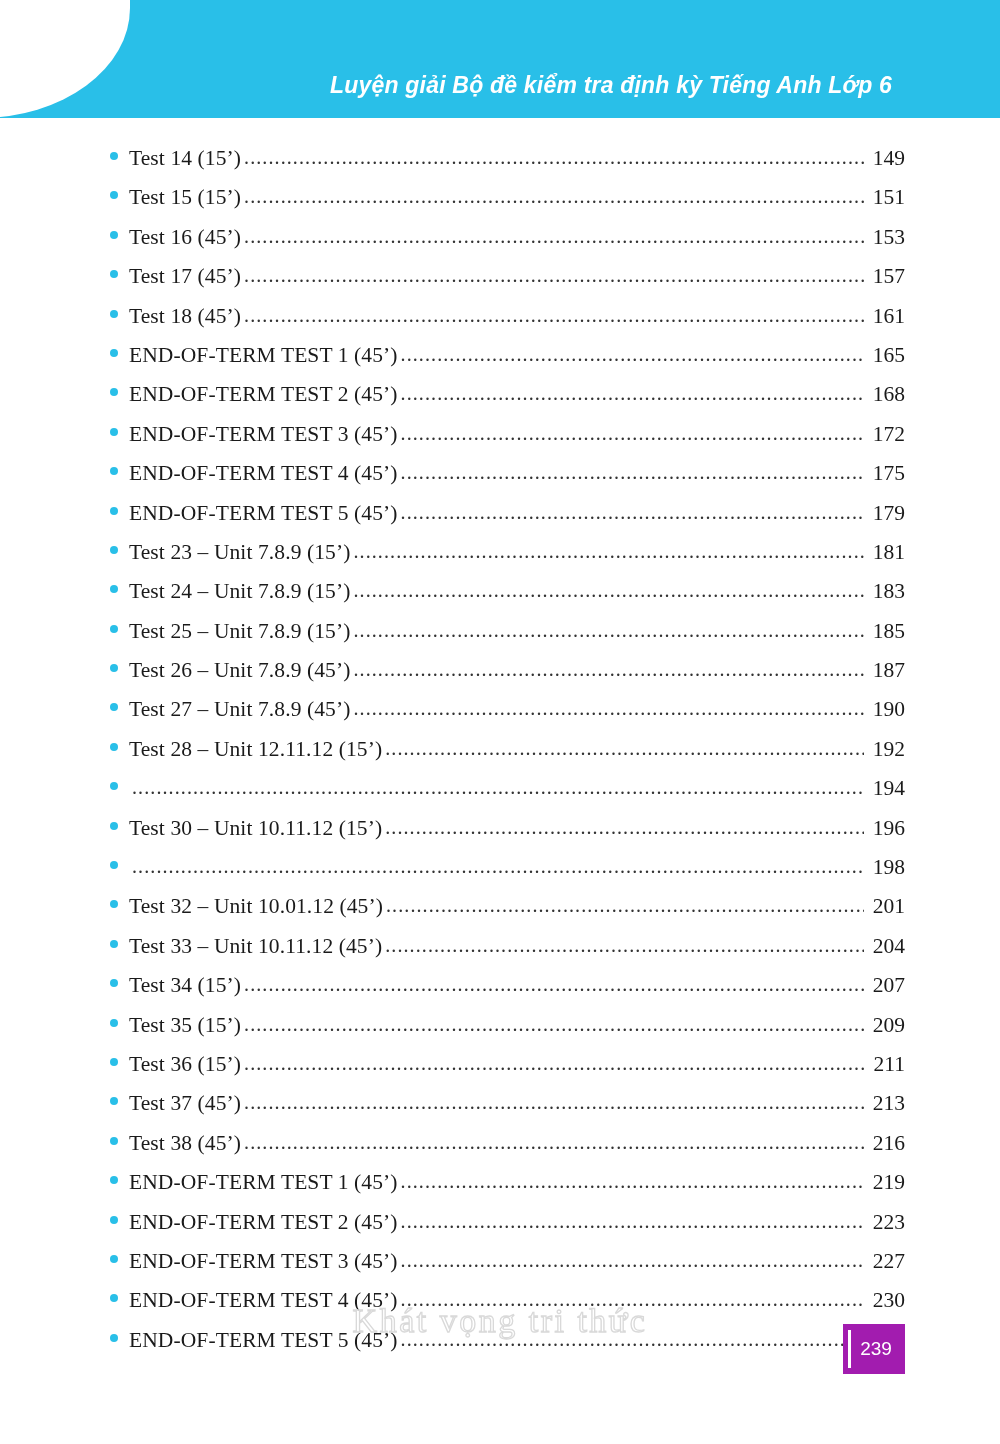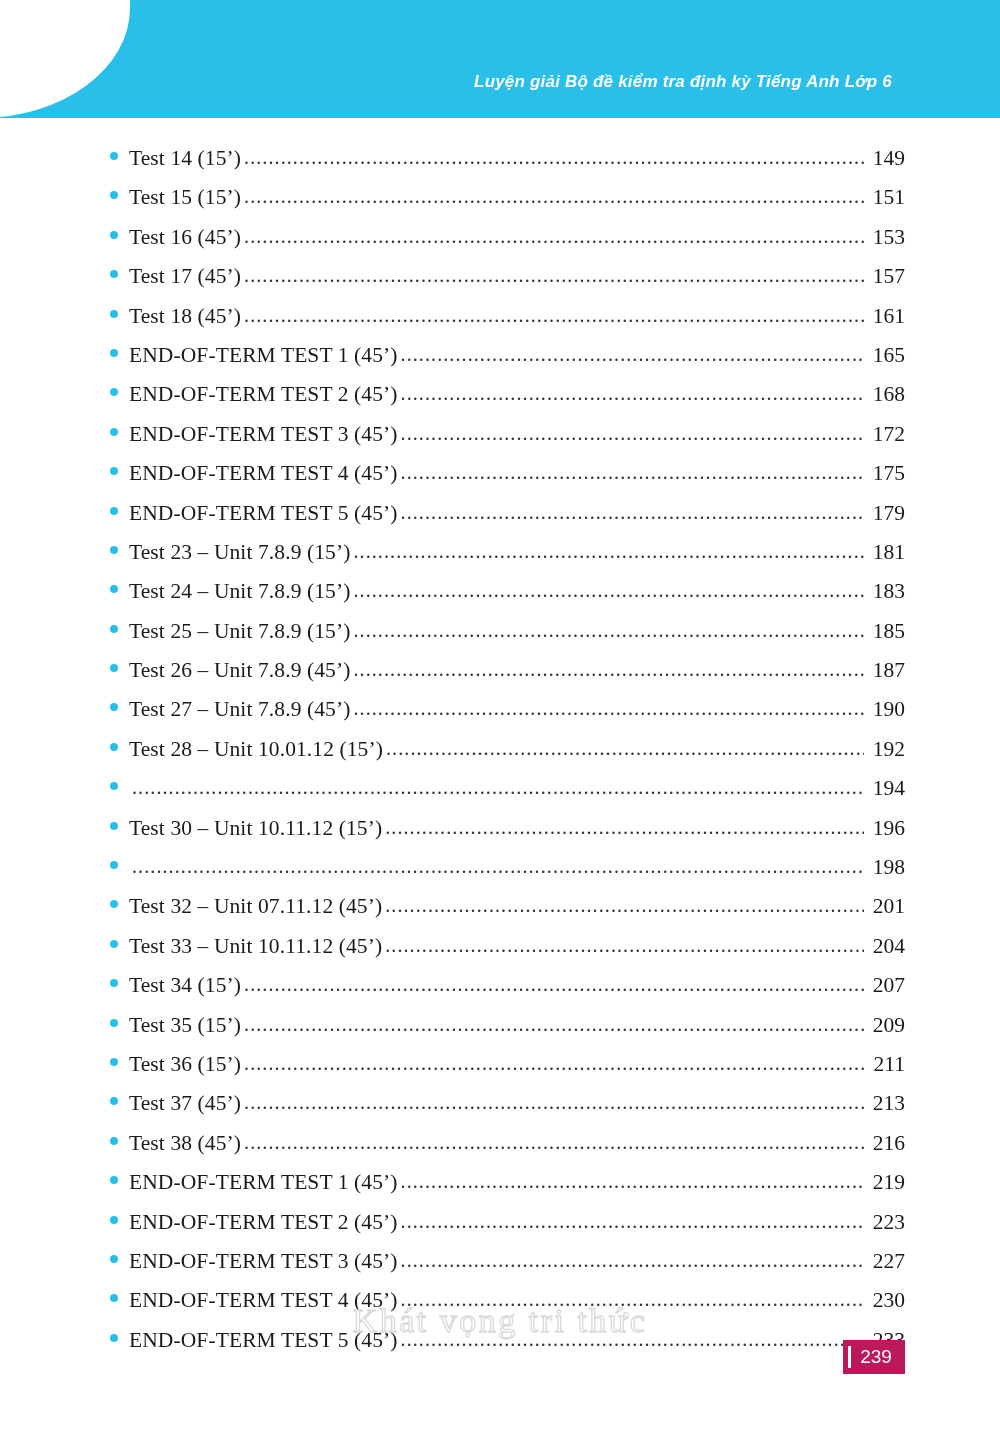--- a/index.html
+++ b/index.html
@@ -42,21 +42,21 @@
     background: #ffffff;
     border-bottom-right-radius: 150px 110px;
   }
   .header-title {
     position: absolute;
     top: 72px;
     right: 108px;
     font-family: "Liberation Sans", sans-serif;
     font-style: italic;
     font-weight: bold;
-    font-size: 17px;
+    font-size: 23px;
     color: #ffffff;
     white-space: nowrap;
     letter-spacing: 0.2px;
   }
 
   
   .toc {
     position: absolute;
     top: 146px;
     left: 110px;
@@ -125,23 +125,23 @@
     color: transparent;
     -webkit-text-stroke: 1.3px #d9d9d9;
     letter-spacing: 2.5px;
     margin-top: 2px;
   }
 
   .page-number-box {
     position: absolute;
     right: 95px;
     bottom: 70px;
-    height: 34px;
+    height: 50px;
     min-width: 62px;
-    background: #be185d;
+    background: #a21caf;
     color: #ffffff;
     font-family: "Liberation Sans", sans-serif;
     font-size: 19px;
     display: flex;
     align-items: center;
     justify-content: center;
     padding: 0 10px 0 14px;
   }
   .page-number-box::before {
     content: "";
@@ -248,21 +248,21 @@
       <span class="page">187</span>
     </div>
     <div class="toc-row">
       <span class="bullet"></span>
       <span class="label">Test 27 – Unit 7.8.9 (45’)</span>
       <span class="leader">...........................................................................................................................................</span>
       <span class="page">190</span>
     </div>
     <div class="toc-row">
       <span class="bullet"></span>
-      <span class="label">Test 28 – Unit 10.01.12 (15’)</span>
+      <span class="label">Test 28 – Unit 12.11.12 (15’)</span>
       <span class="leader">...........................................................................................................................................</span>
       <span class="page">192</span>
     </div>
     <div class="toc-row">
       <span class="bullet"></span>
       <span class="leader">...........................................................................................................................................</span>
       <span class="page">194</span>
     </div>
     <div class="toc-row">
       <span class="bullet"></span>
@@ -270,21 +270,21 @@
       <span class="leader">...........................................................................................................................................</span>
       <span class="page">196</span>
     </div>
     <div class="toc-row">
       <span class="bullet"></span>
       <span class="leader">...........................................................................................................................................</span>
       <span class="page">198</span>
     </div>
     <div class="toc-row">
       <span class="bullet"></span>
-      <span class="label">Test 32 – Unit 07.11.12 (45’)</span>
+      <span class="label">Test 32 – Unit 10.01.12 (45’)</span>
       <span class="leader">...........................................................................................................................................</span>
       <span class="page">201</span>
     </div>
     <div class="toc-row">
       <span class="bullet"></span>
       <span class="label">Test 33 – Unit 10.11.12 (45’)</span>
       <span class="leader">...........................................................................................................................................</span>
       <span class="page">204</span>
     </div>
     <div class="toc-row">

